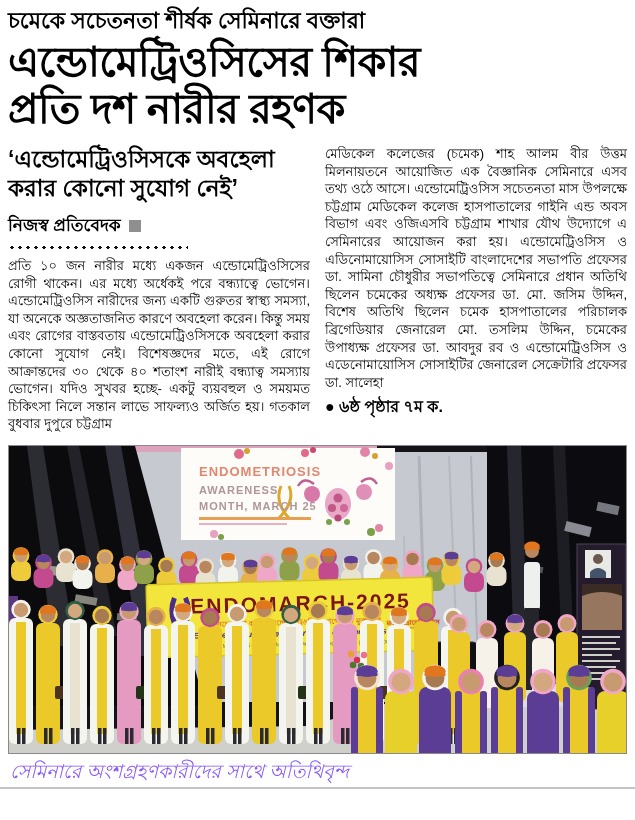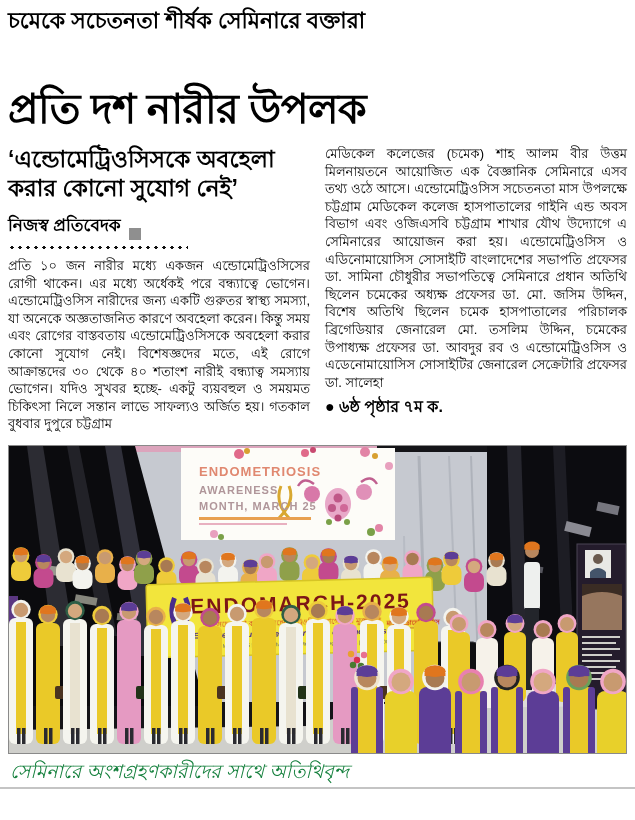--- a/index.html
+++ b/index.html
@@ -3,42 +3,42 @@
 <meta charset="utf-8">
 <style>
   html,body{margin:0;padding:0;background:#fff;}
   .page{position:relative;width:635px;height:820px;background:#fff;overflow:hidden;
         font-family:"Liberation Sans",sans-serif;color:#000;}
   .kicker{margin:6px 8px 0;font-size:22px;font-weight:700;line-height:30px;}
   .headline{margin:3px 8px 0;font-size:41px;font-weight:800;line-height:47px;letter-spacing:-0.5px;}
   .cols{display:flex;gap:15px;margin:12px 8px 12px;}
   .col{width:302px;}
   .subhead{font-size:23px;font-weight:700;line-height:29px;}
-  .byline-row{margin-top:9px;display:flex;align-items:flex-end;gap:8px;}
+  .byline-row{margin-top:9px;display:flex;align-items:center;gap:8px;}
   .byline{font-size:17px;font-weight:700;}
   .byline-square{width:12px;height:12px;background:#8f8f8f;display:inline-block;}
   .dots{width:180px;height:5px;margin:5px 0 7px;
         background-image:radial-gradient(circle,#111 1.6px,transparent 1.8px);
         background-size:8px 5px;background-repeat:repeat-x;}
   .body{margin:0;font-size:13px;line-height:17.6px;text-align:justify;}
   .jump{margin-top:3px;font-size:16px;font-weight:700;text-align:left;}
   .photo{position:relative;margin:9px 8px 6px;width:617px;height:307px;border:1px solid #8a8a8a;
          background:#eab308;overflow:hidden;}
-  .caption{margin:5px 10px 0;font-size:19px;font-style:italic;color:#15803d;line-height:24px;}
+  .caption{margin:5px 10px 0;font-size:19px;font-style:italic;color:#8b5cf6;line-height:24px;}
   .bottom-rule{margin:3px 0 0;border-top:2px solid #c4c4c4;width:635px;}
   svg text{font-family:"Liberation Sans",sans-serif;}
 </style>
 </head>
 <body>
 
 <div class="page">
 
   <div class="kicker">চমেকে সচেতনতা শীর্ষক সেমিনারে বক্তারা</div>
 
-  <h1 class="headline"><br><span>প্রতি দশ নারীর উপলক</span></h1>
+  <h1 class="headline"><span>এন্ডোমেট্রিওসিসের শিকার</span><br><span>প্রতি দশ নারীর রহণক</span></h1>
 
   <div class="cols">
     <div class="col">
       <div class="subhead">‘এন্ডোমেট্রিওসিসকে অবহেলা করার কোনো সুযোগ নেই’</div>
       <div class="byline-row">
         <span class="byline">নিজস্ব প্রতিবেদক</span>
         <span class="byline-square"></span>
       </div>
       <div class="dots"></div>
       <p class="body">প্রতি ১০ জন নারীর মধ্যে একজন এন্ডোমেট্রিওসিসের রোগী থাকেন। এর মধ্যে অর্ধেকই পরে বন্ধ্যাত্বে ভোগেন। এন্ডোমেট্রিওসিস নারীদের জন্য একটি গুরুতর স্বাস্থ্য সমস্যা, যা অনেকে অজ্ঞতাজনিত কারণে অবহেলা করেন। কিন্তু সময় এবং রোগের বাস্তবতায় এন্ডোমেট্রিওসিসকে অবহেলা করার কোনো সুযোগ নেই। বিশেষজ্ঞদের মতে, এই রোগে আক্রান্তদের ৩০ থেকে ৪০ শতাংশ নারীই বন্ধ্যাত্ব সমস্যায় ভোগেন। যদিও সুখবর হচ্ছে- একটু ব্যয়বহুল ও সময়মত চিকিৎসা নিলে সন্তান লাভে সাফল্যও অর্জিত হয়। গতকাল বুধবার দুপুরে চট্টগ্রাম</p>

